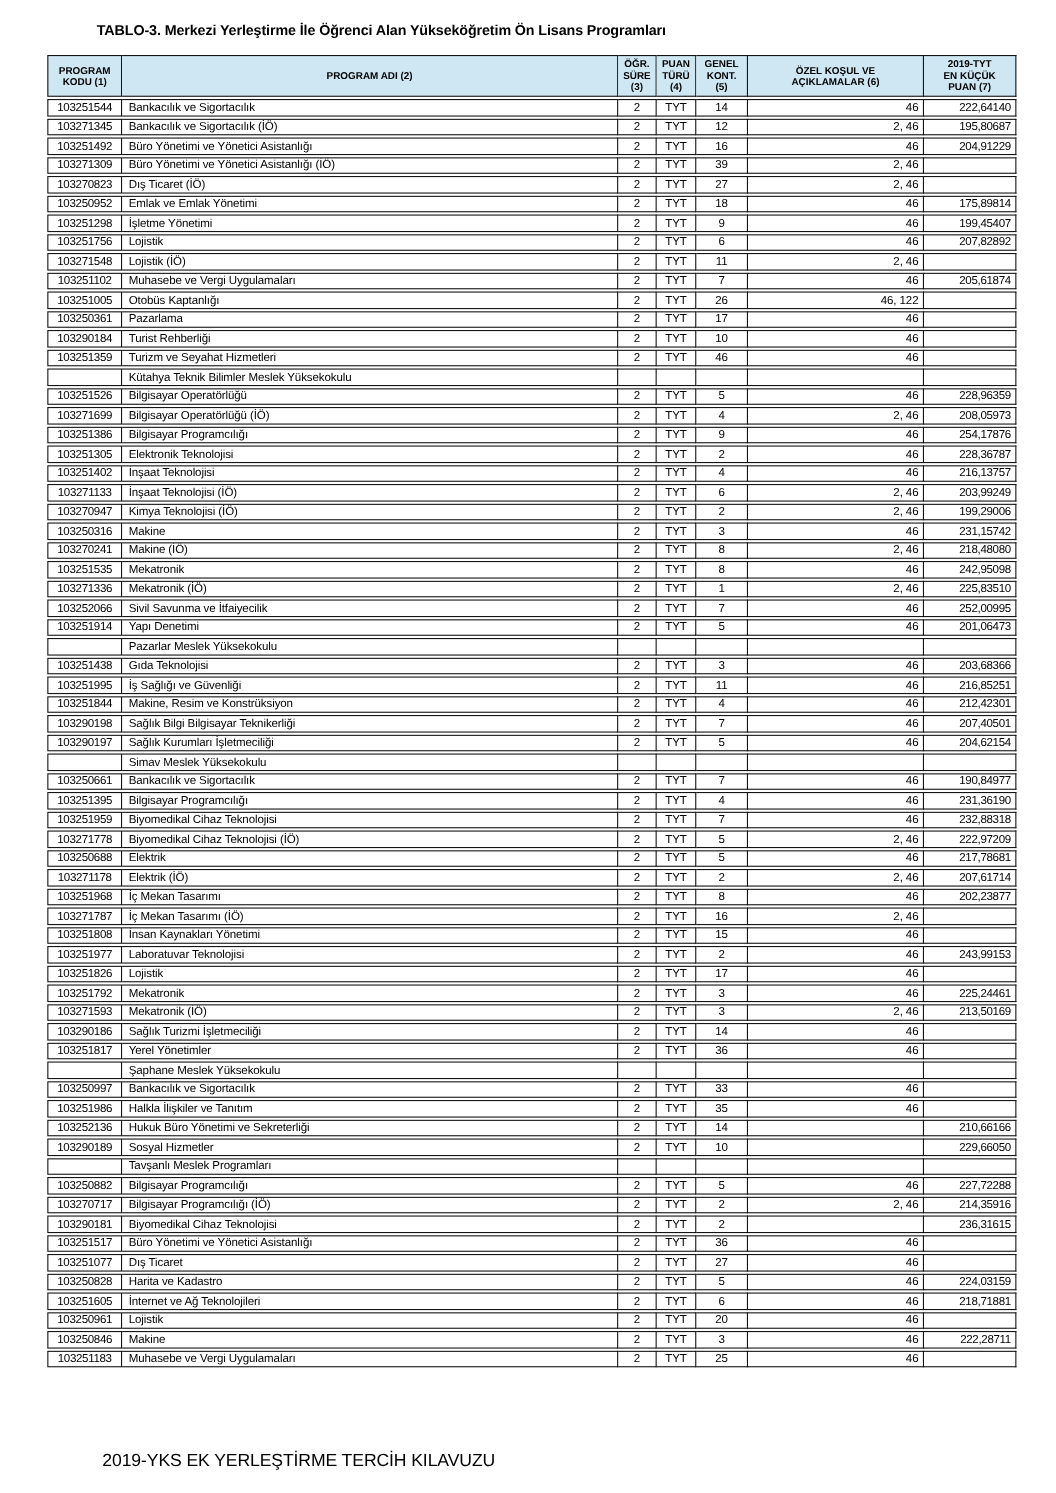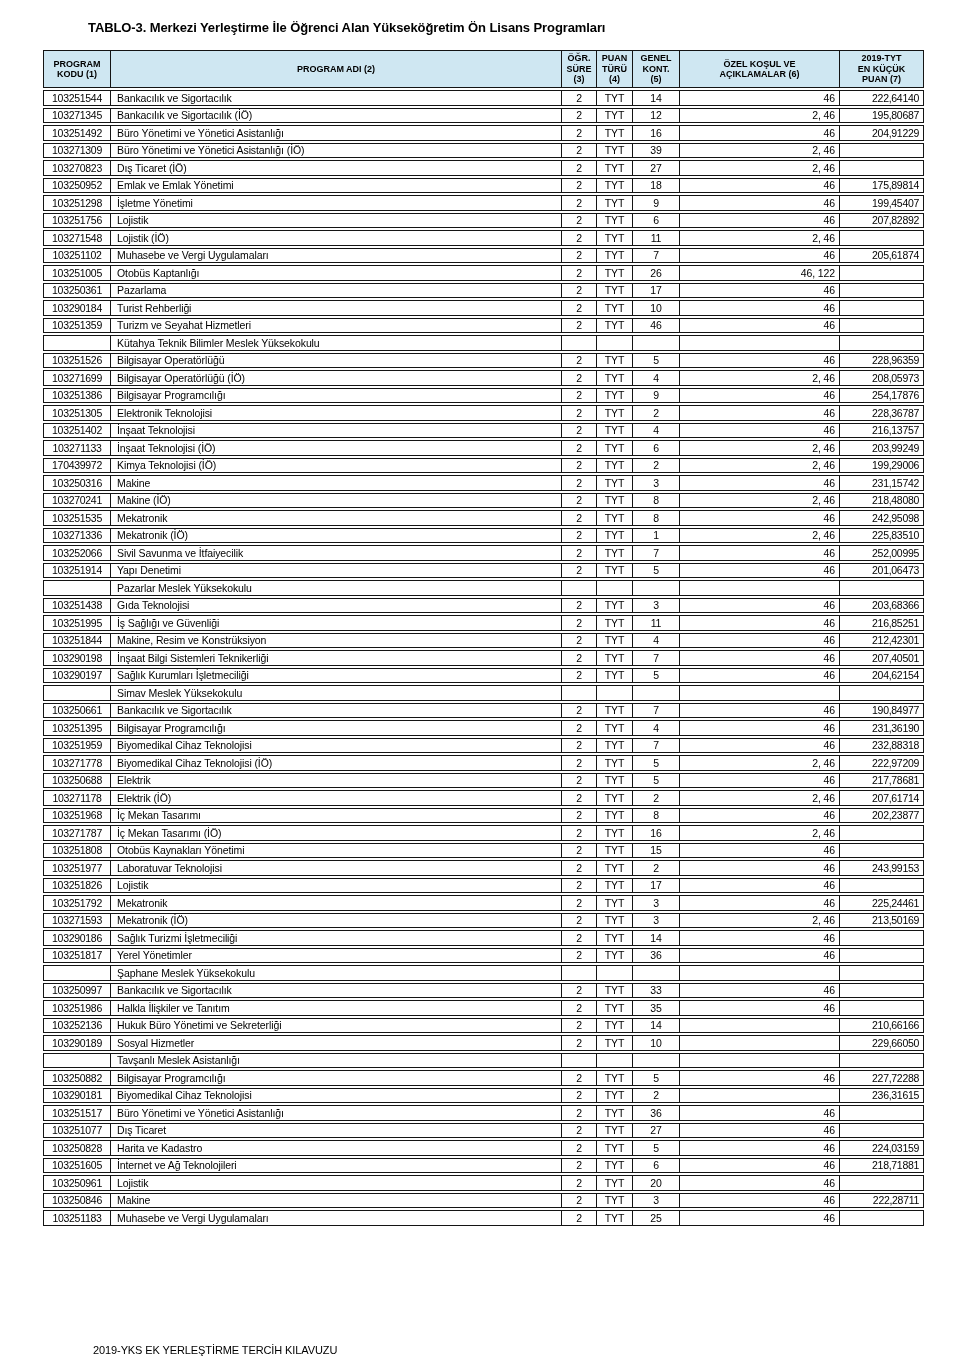--- a/index.html
+++ b/index.html
@@ -28,21 +28,21 @@
   td {
     height:15.5px; font-size:10.5px; line-height:12px; padding:0 3px;
     vertical-align:middle; letter-spacing:-0.1px;
   }
   td.c0 { text-align:center; letter-spacing:-0.3px; }
   td.c1 { text-align:left; padding-left:6px; }
   td.c2, td.c3, td.c4 { text-align:center; }
   td.c5 { text-align:right; padding-right:4px; }
   td.c6 { text-align:right; padding-right:4px; letter-spacing:-0.3px; }
   td.sec { font-weight:normal; }
-  .footer-left { position:absolute; left:93px; top:1320px; font-size:11px; letter-spacing:-0.1px;margin-top:24px; }
+  .footer-left { position:absolute; left:93px; top:1320px; font-size:16px; letter-spacing:-0.1px; }
   .footer-right { position:absolute; left:866px; top:1320px; font-size:13px;margin-top:44px; }
 </style>
 </head>
 <body>
 
 <div class="page-title">TABLO-3. Merkezi Yerleştirme İle Öğrenci Alan Yükseköğretim Ön Lisans Programları</div>
 
 <table class="main">
   <colgroup>
     <col style="width:68px">
@@ -272,21 +272,21 @@
       <tr>
         <td class="c0">103271133</td>
         <td class="c1">İnşaat Teknolojisi (İÖ)</td>
         <td class="c2">2</td>
         <td class="c3">TYT</td>
         <td class="c4">6</td>
         <td class="c5">2, 46</td>
         <td class="c6">203,99249</td>
       </tr>
       <tr>
-        <td class="c0">170439972</td>
+        <td class="c0">103270947</td>
         <td class="c1">Kimya Teknolojisi (İÖ)</td>
         <td class="c2">2</td>
         <td class="c3">TYT</td>
         <td class="c4">2</td>
         <td class="c5">2, 46</td>
         <td class="c6">199,29006</td>
       </tr>
       <tr>
         <td class="c0">103250316</td>
         <td class="c1">Makine</td>
@@ -372,21 +372,21 @@
         <td class="c0">103251844</td>
         <td class="c1">Makine, Resim ve Konstrüksiyon</td>
         <td class="c2">2</td>
         <td class="c3">TYT</td>
         <td class="c4">4</td>
         <td class="c5">46</td>
         <td class="c6">212,42301</td>
       </tr>
       <tr>
         <td class="c0">103290198</td>
-        <td class="c1">İnşaat Bilgi Sistemleri Teknikerliği</td>
+        <td class="c1">Sağlık Bilgi Bilgisayar Teknikerliği</td>
         <td class="c2">2</td>
         <td class="c3">TYT</td>
         <td class="c4">7</td>
         <td class="c5">46</td>
         <td class="c6">207,40501</td>
       </tr>
       <tr>
         <td class="c0">103290197</td>
         <td class="c1">Sağlık Kurumları İşletmeciliği</td>
         <td class="c2">2</td>
@@ -471,21 +471,21 @@
         <td class="c0">103271787</td>
         <td class="c1">İç Mekan Tasarımı (İÖ)</td>
         <td class="c2">2</td>
         <td class="c3">TYT</td>
         <td class="c4">16</td>
         <td class="c5">2, 46</td>
         <td class="c6"></td>
       </tr>
       <tr>
         <td class="c0">103251808</td>
-        <td class="c1">Otobüs Kaynakları Yönetimi</td>
+        <td class="c1">İnsan Kaynakları Yönetimi</td>
         <td class="c2">2</td>
         <td class="c3">TYT</td>
         <td class="c4">15</td>
         <td class="c5">46</td>
         <td class="c6"></td>
       </tr>
       <tr>
         <td class="c0">103251977</td>
         <td class="c1">Laboratuvar Teknolojisi</td>
         <td class="c2">2</td>
@@ -579,35 +579,44 @@
         <td class="c0">103290189</td>
         <td class="c1">Sosyal Hizmetler</td>
         <td class="c2">2</td>
         <td class="c3">TYT</td>
         <td class="c4">10</td>
         <td class="c5"></td>
         <td class="c6">229,66050</td>
       </tr>
       <tr>
         <td class="c0"></td>
-        <td class="c1 sec">Tavşanlı Meslek Asistanlığı</td>
+        <td class="c1 sec">Tavşanlı Meslek Programları</td>
         <td class="c2"></td>
         <td class="c3"></td>
         <td class="c4"></td>
         <td class="c5"></td>
         <td class="c6"></td>
       </tr>
       <tr>
         <td class="c0">103250882</td>
         <td class="c1">Bilgisayar Programcılığı</td>
         <td class="c2">2</td>
         <td class="c3">TYT</td>
         <td class="c4">5</td>
         <td class="c5">46</td>
         <td class="c6">227,72288</td>
+      </tr>
+      <tr>
+        <td class="c0">103270717</td>
+        <td class="c1">Bilgisayar Programcılığı (İÖ)</td>
+        <td class="c2">2</td>
+        <td class="c3">TYT</td>
+        <td class="c4">2</td>
+        <td class="c5">2, 46</td>
+        <td class="c6">214,35916</td>
       </tr>
       <tr>
         <td class="c0">103290181</td>
         <td class="c1">Biyomedikal Cihaz Teknolojisi</td>
         <td class="c2">2</td>
         <td class="c3">TYT</td>
         <td class="c4">2</td>
         <td class="c5"></td>
         <td class="c6">236,31615</td>
       </tr>

